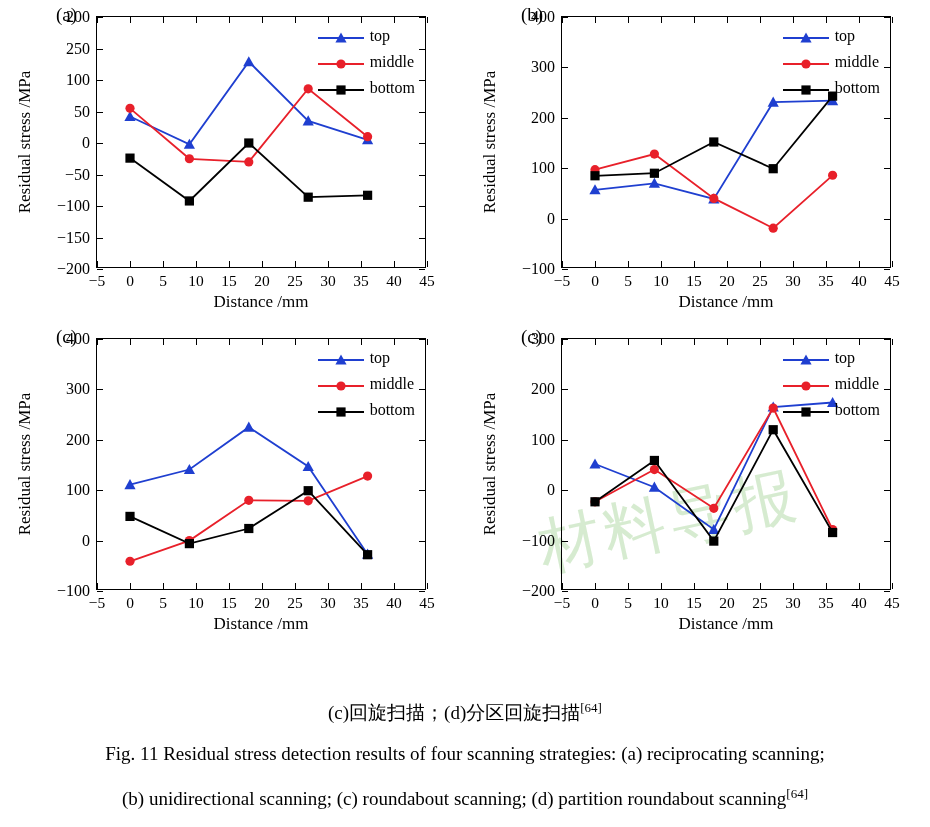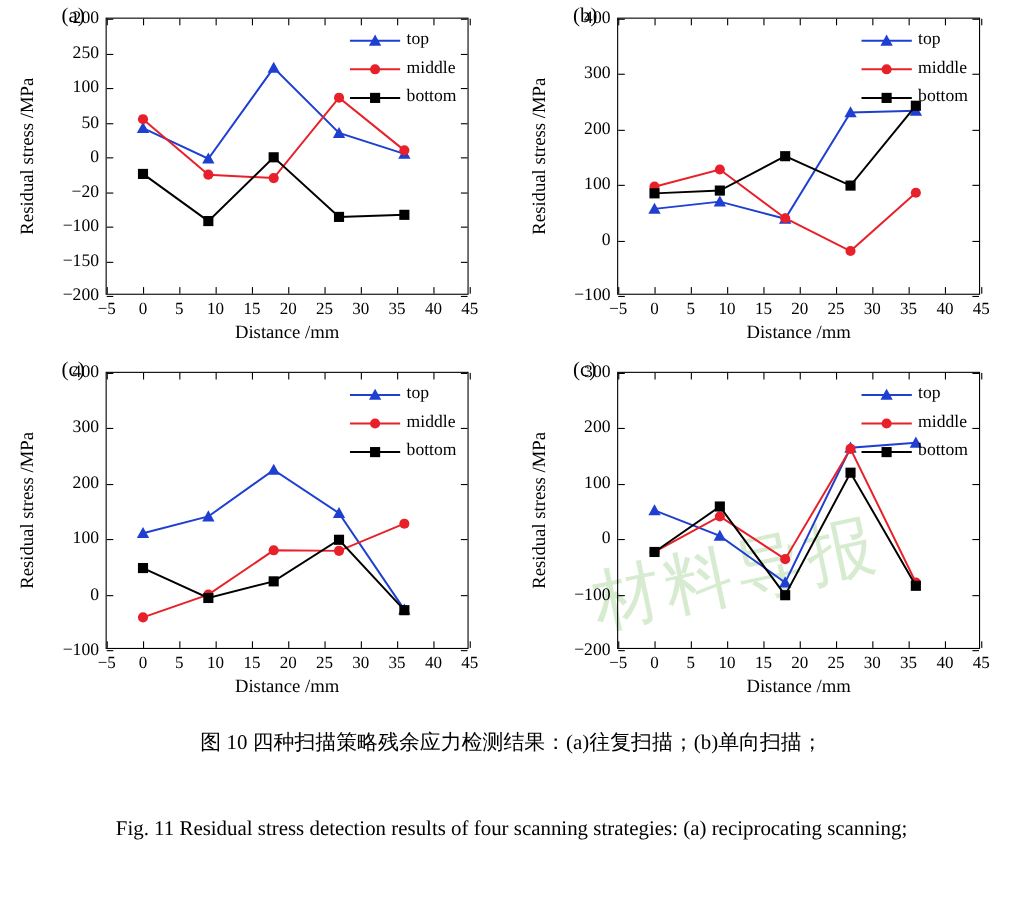--- a/index.html
+++ b/index.html
@@ -182,21 +182,21 @@
         <div class="plot-area">
           <div class="ytick" style="top: 252px;">−200</div>
           <div class="tick-mark-y" style="top: 252px;"></div>
           <div class="tick-mark-y right" style="top: 252px;"></div>
           <div class="ytick" style="top: 220.5px;">−150</div>
           <div class="tick-mark-y" style="top: 220.5px;"></div>
           <div class="tick-mark-y right" style="top: 220.5px;"></div>
           <div class="ytick" style="top: 189px;">−100</div>
           <div class="tick-mark-y" style="top: 189px;"></div>
           <div class="tick-mark-y right" style="top: 189px;"></div>
-          <div class="ytick" style="top: 157.5px;">−20</div>
+          <div class="ytick" style="top: 157.5px;">−50</div>
           <div class="tick-mark-y" style="top: 157.5px;"></div>
           <div class="tick-mark-y right" style="top: 157.5px;"></div>
           <div class="ytick" style="top: 126px;">0</div>
           <div class="tick-mark-y" style="top: 126px;"></div>
           <div class="tick-mark-y right" style="top: 126px;"></div>
           <div class="ytick" style="top: 94.5px;">50</div>
           <div class="tick-mark-y" style="top: 94.5px;"></div>
           <div class="tick-mark-y right" style="top: 94.5px;"></div>
           <div class="ytick" style="top: 63px;">100</div>
           <div class="tick-mark-y" style="top: 63px;"></div>
@@ -589,20 +589,23 @@
                   <line x1="0" y1="8" x2="46" y2="8" stroke="#000000" stroke-width="1.8"></line>
                   <rect x="18.4" y="3.4000000000000004" width="9.2" height="9.2" fill="#000000"></rect>
                 </svg></span>
               <span>bottom</span>
             </div>
           </div>
         </div>
       </div>
   </div>
 
-  <div class="caption cap1">
-    <span>图 10  四种扫描策略残余应力检测结果：(a)往复扫描；(b)单向扫描；</span>
+  <div class="caption cap2">
+    <span>(c)回旋扫描；(d)分区回旋扫描</span><span class="sup">[64]</span>
   </div>
   <div class="caption cap3">
     <span>Fig. 11 Residual stress detection results of four scanning strategies: (a) reciprocating scanning;</span>
+  </div>
+  <div class="caption cap4">
+    <span>(b) unidirectional scanning; (c) roundabout scanning; (d) partition roundabout scanning</span><span class="sup">[64]</span>
   </div>
 
 </div>
 
 </body></html>

